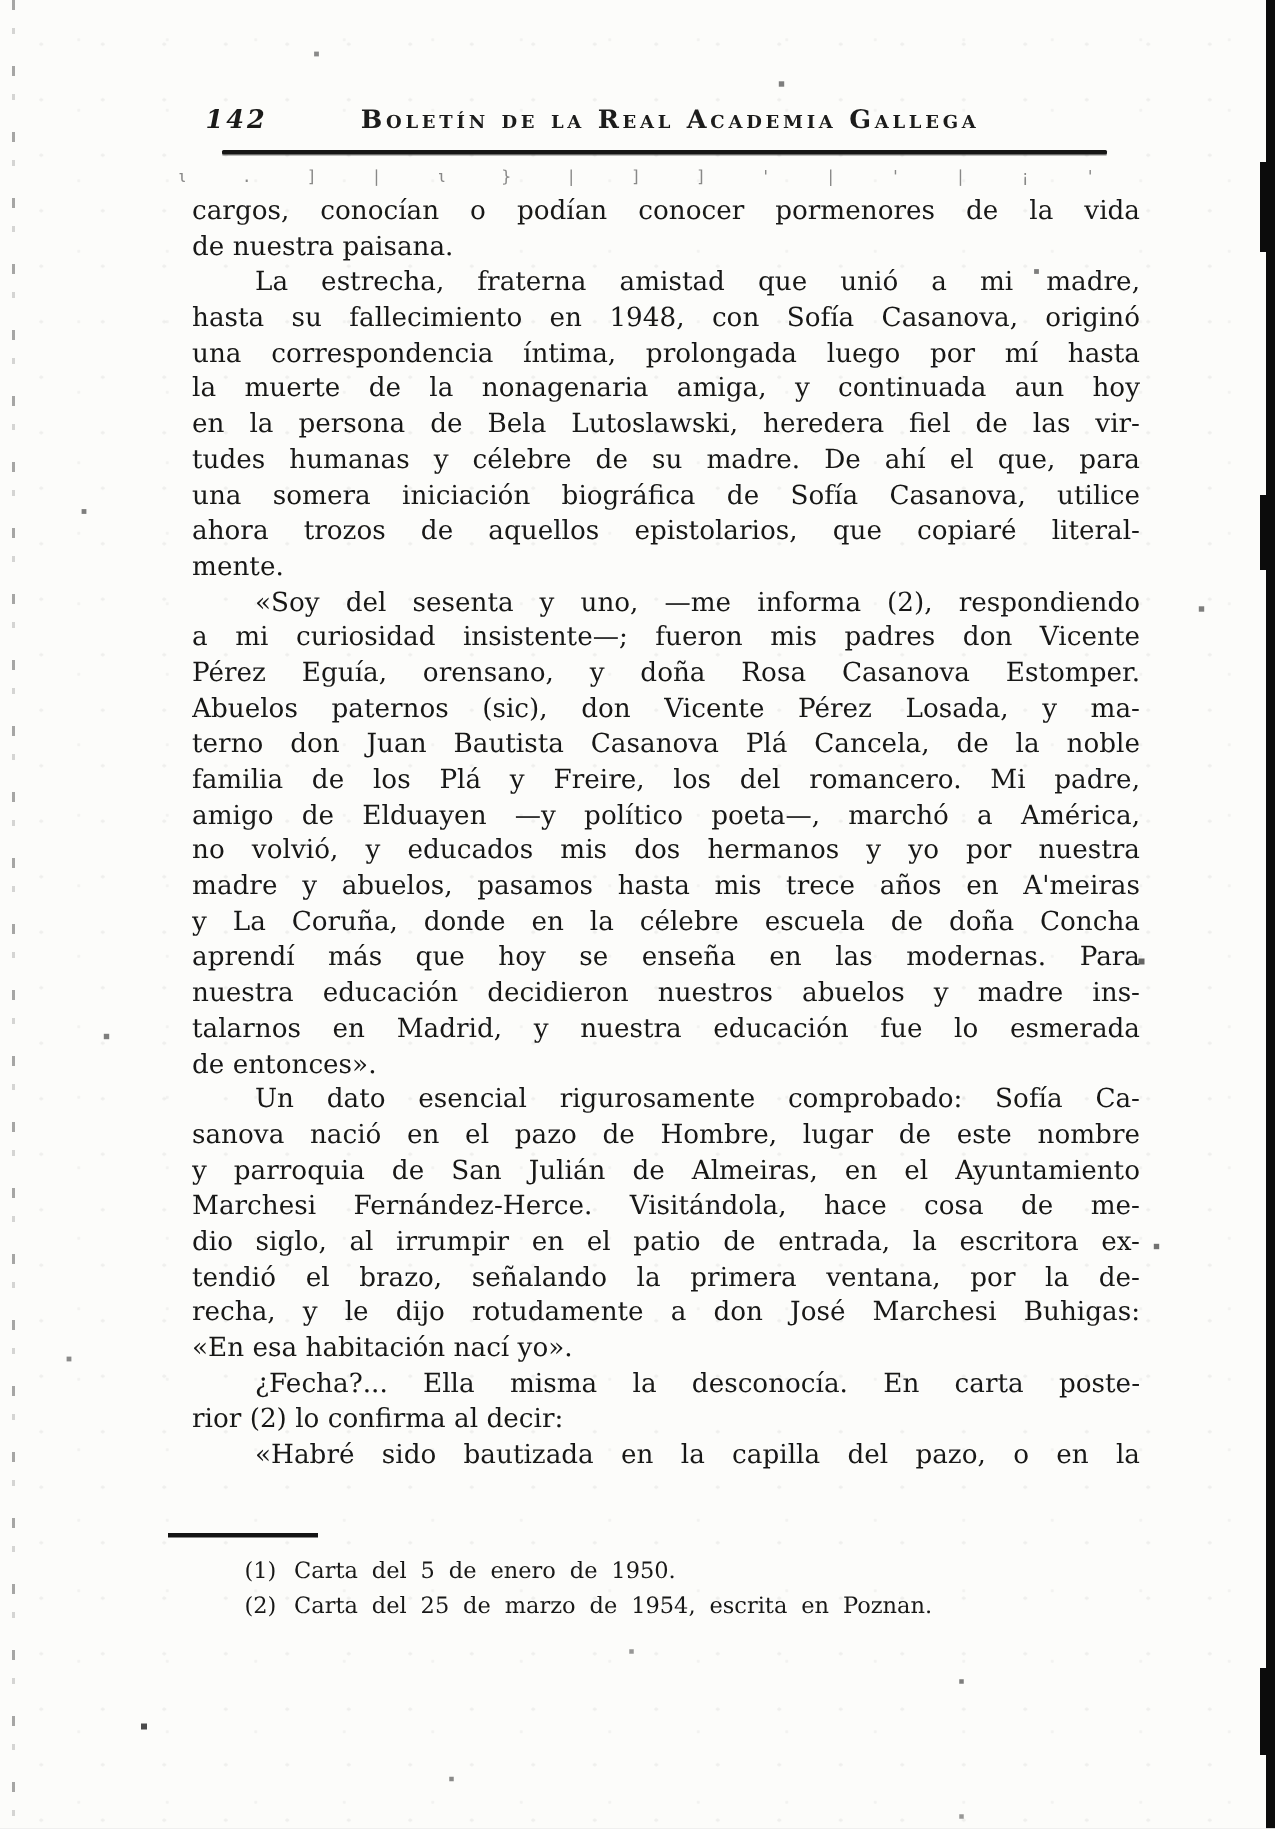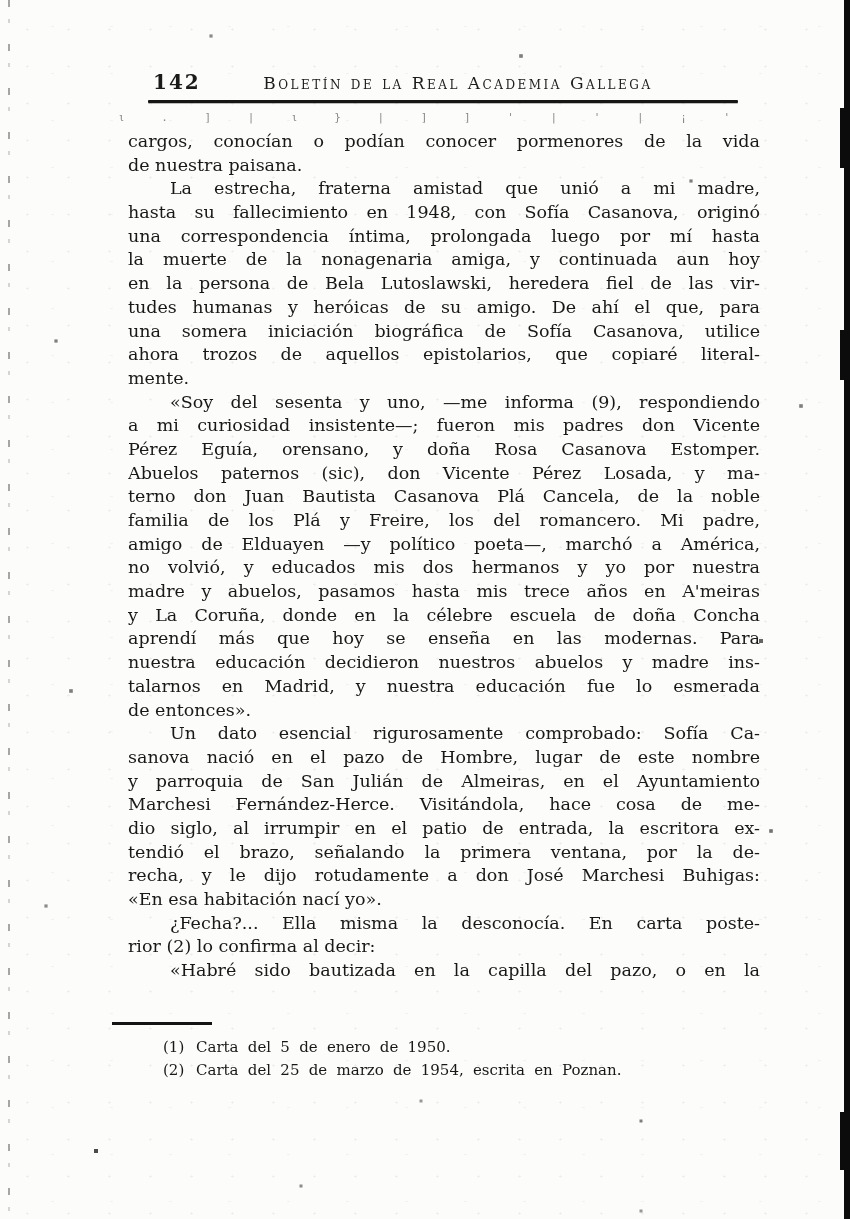--- a/index.html
+++ b/index.html
@@ -44,25 +44,25 @@
       690px 180px 0 .6px rgba(0,0,0,.5), 800px 405px 0 .8px rgba(0,0,0,.5),
       640px 1210px 0 .5px rgba(0,0,0,.4), 420px 1100px 0 .5px rgba(0,0,0,.4);
   }
 
   
   .header{
     position:absolute;top:70px;left:113px;width:632px;height:28px;
     display:flex;align-items:baseline;
   }
   .page-number{
-    margin-left:40px;font-size:20px;letter-spacing:2px;font-weight:bold;color:#1a1a19;
+    margin-left:24px;font-size:17px;letter-spacing:2px;font-weight:bold;color:#1a1a19;font-style:italic;
   }
   .header-title{
     flex:1;text-align:center;
-    font-variant:small-caps;font-weight:normal;
+    font-variant:small-caps;font-weight:bold;
     font-size:17px;letter-spacing:2.5px;color:#1c1c1b;
     padding-right:30px;
   }
   .header-rule{
     position:absolute;top:100px;left:148px;width:590px;height:3px;
     background:#161615;border-radius:1px;
     box-shadow:0 1px 0 rgba(0,0,0,.25);
   }
   .tick-row{
     position:absolute;top:111px;left:118px;width:620px;
@@ -116,27 +116,27 @@
       <div class="para">
         <div class="ln">cargos, conocían o podían conocer pormenores de la vida</div>
         <div class="ln last">de nuestra paisana.</div>
       </div>
       <div class="para">
         <div class="ln ind">La estrecha, fraterna amistad que unió a mi madre,</div>
         <div class="ln">hasta su fallecimiento en 1948, con Sofía Casanova, originó</div>
         <div class="ln">una correspondencia íntima, prolongada luego por mí hasta</div>
         <div class="ln">la muerte de la nonagenaria amiga, y continuada aun hoy</div>
         <div class="ln">en la persona de Bela Lutoslawski, heredera fiel de las vir-</div>
-        <div class="ln">tudes humanas y heróicas de su amigo. De ahí el que, para</div>
+        <div class="ln">tudes humanas y célebre de su madre. De ahí el que, para</div>
         <div class="ln">una somera iniciación biográfica de Sofía Casanova, utilice</div>
         <div class="ln">ahora trozos de aquellos epistolarios, que copiaré literal-</div>
         <div class="ln last">mente.</div>
       </div>
       <div class="para">
-        <div class="ln ind">«Soy del sesenta y uno, —me informa (9), respondiendo</div>
+        <div class="ln ind">«Soy del sesenta y uno, —me informa (2), respondiendo</div>
         <div class="ln">a mi curiosidad insistente—; fueron mis padres don Vicente</div>
         <div class="ln">Pérez Eguía, orensano, y doña Rosa Casanova Estomper.</div>
         <div class="ln">Abuelos paternos (sic), don Vicente Pérez Losada, y ma-</div>
         <div class="ln">terno don Juan Bautista Casanova Plá Cancela, de la noble</div>
         <div class="ln">familia de los Plá y Freire, los del romancero. Mi padre,</div>
         <div class="ln">amigo de Elduayen —y político poeta—, marchó a América,</div>
         <div class="ln">no volvió, y educados mis dos hermanos y yo por nuestra</div>
         <div class="ln">madre y abuelos, pasamos hasta mis trece años en A'meiras</div>
         <div class="ln">y La Coruña, donde en la célebre escuela de doña Concha</div>
         <div class="ln">aprendí más que hoy se enseña en las modernas. Para</div>

